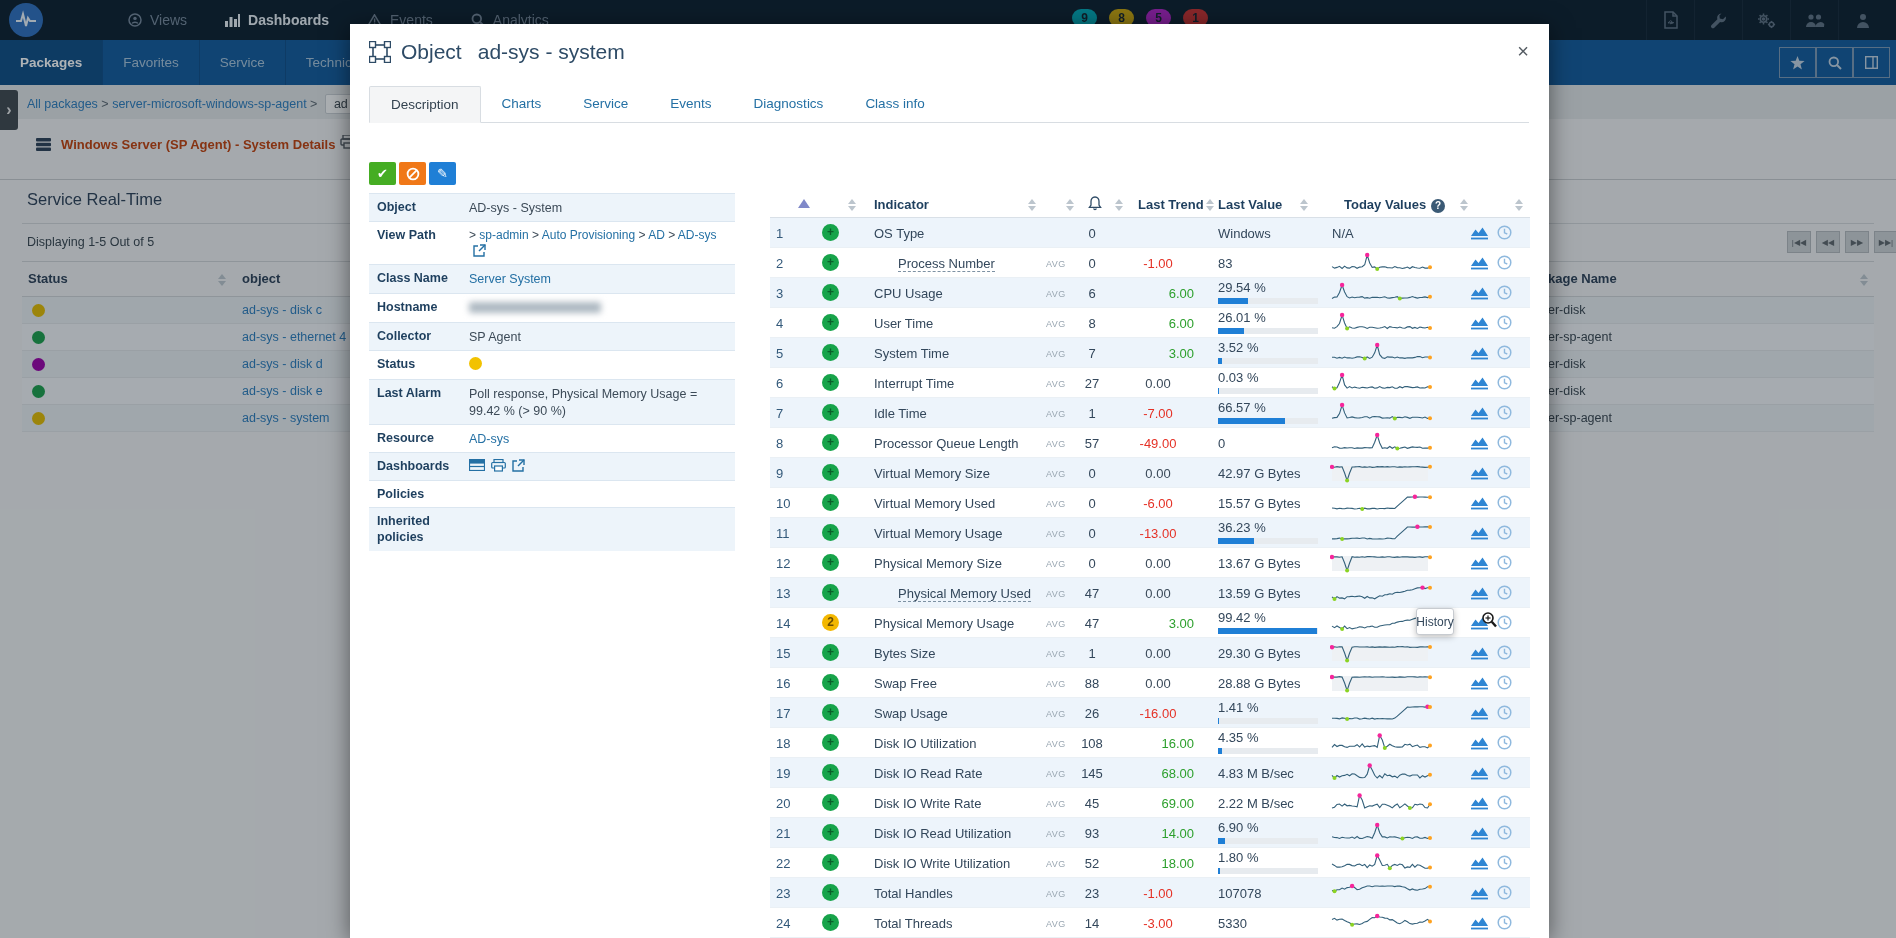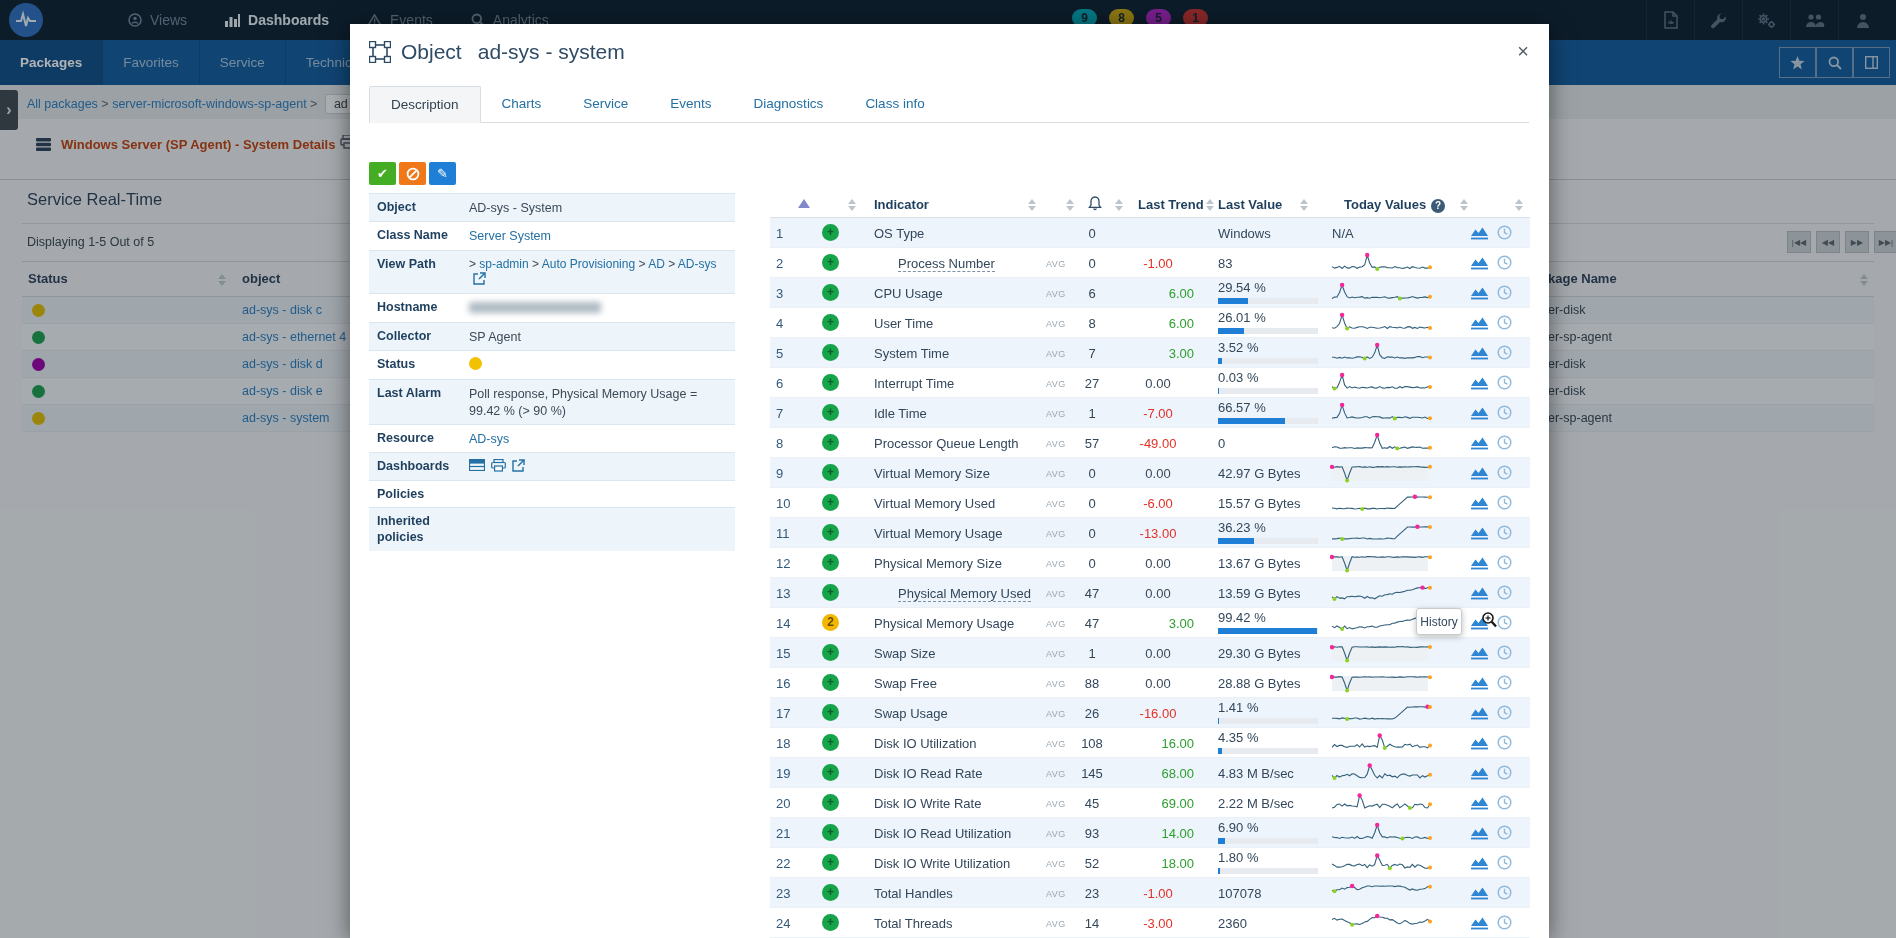--- a/index.html
+++ b/index.html
@@ -118,21 +118,21 @@
   .c-value { position:absolute; left:448px; top:0; width:118px; height:30px; font-size:13px; color:#33475b; }
   .c-vtext { position:absolute; left:0; top:8px; }
   .c-vtext.with-bar { top:2px; }
   .vbar { position:absolute; left:0; top:20px; width:100px; height:6px; background:#e7ebef; }
   .vbar i { display:block; height:6px; background:#1f7fd6; }
   .c-spark { position:absolute; left:560px; top:3px; width:108px; height:24px; }
   .c-na { position:absolute; left:562px; top:8px; font-size:13px; color:#33475b; }
   .c-icons { position:absolute; left:700px; top:7px; width:58px; display:flex; gap:8px; align-items:center; }
   .c-icons span { cursor:pointer; display:inline-flex; }
 
-  .tooltip { position:absolute; left:1066px; top:584px; width:46px; height:27px; background:#fff;
+  .tooltip { position:absolute; left:1066px; top:584px; width:38px; height:27px; background:#fff;
     border:1px solid #c7cbd0; border-radius:3px; box-shadow:0 2px 6px rgba(0,0,0,0.25);
     font-size:12px; color:#33475b; display:flex; align-items:center; justify-content:center; z-index:5; }
   .magcursor { position:absolute; left:1131px; top:587px; z-index:6; }
 
   svg { display:block; }
 </style>
 </head>
 <body>
 
 <div class="bg">
@@ -384,30 +384,30 @@
     </div>
     <div class="abtn edit">✎</div>
   </div>
 
   <div class="kv" id="kvRows">
       <div class="kv-row">
         <div class="kv-label">Object</div>
         <div class="kv-val">AD-sys - System</div>
       </div>
       <div class="kv-row">
-        <div class="kv-label">Class Name</div>
-        <div class="kv-val"><a>Server System</a></div>
-      </div>
-      <div class="kv-row">
         <div class="kv-label">View Path</div>
         <div class="kv-val" style="font-size: 12px;"><span> &gt; </span><a>sp-admin</a><span> &gt; </span><a>Auto Provisioning</a><span> &gt; </span><a>AD</a><span> &gt; </span><a>AD-sys</a><span style="color: rgb(36, 112, 164); display: inline-block; vertical-align: -2px; margin-left: 4px;"><svg width="13" height="13" viewBox="0 0 13 13">
               <path d="M5 2 L1 2 L1 12 L11 12 L11 8" fill="none" stroke="currentColor" stroke-width="1.4"></path>
               <path d="M7 1 L12 1 L12 6" fill="none" stroke="currentColor" stroke-width="1.4"></path>
               <line x1="12" y1="1" x2="6" y2="7" stroke="currentColor" stroke-width="1.4"></line>
             </svg></span></div>
+      </div>
+      <div class="kv-row">
+        <div class="kv-label">Class Name</div>
+        <div class="kv-val"><a>Server System</a></div>
       </div>
       <div class="kv-row">
         <div class="kv-label">Hostname</div>
         <div class="kv-val"><span class="redacted" style="width: 132px;"></span></div>
       </div>
       <div class="kv-row">
         <div class="kv-label">Collector</div>
         <div class="kv-val">SP Agent</div>
       </div>
       <div class="kv-row">
@@ -979,21 +979,21 @@
               <svg width="15" height="15" viewBox="0 0 15 15">
                 <circle cx="7.5" cy="7.5" r="6.3" fill="none" stroke="#8fb9de" stroke-width="1.5"></circle>
                 <polyline points="7.5,3.8 7.5,7.8 10.3,9" fill="none" stroke="#8fb9de" stroke-width="1.4"></polyline>
               </svg>
             </span>
           </span>
         </div>
         <div class="irow odd">
           <span class="c-num">15</span>
           <span class="c-badge green">+</span>
-          <a class="c-name">Swap Size</a>
+          <a class="c-name">Bytes Size</a>
           <span class="c-avg">AVG</span>
           <span class="c-count">1</span>
           <span class="c-trend zero">0.00</span>
           <span class="c-value">
             <span class="c-vtext">29.30 G Bytes</span>
           </span>
           <span class="c-spark">
             <svg width="104" height="24" viewBox="0 0 104 24">
               <rect x="2" y="5" width="96" height="15" fill="#eef1f4"></rect>
               <polyline points="2.0,6.2 4.5,5.7 7.0,6.2 9.5,5.8 12.1,5.9 14.6,12.0 17.1,19.5 19.6,12.0 22.1,6.3 24.6,5.8 27.1,5.7 29.6,6.0 32.2,6.0 34.7,6.0 37.2,5.9 39.7,6.2 42.2,5.9 44.7,6.4 47.2,6.1 49.7,5.9 52.3,6.1 54.8,5.9 57.3,6.1 59.8,6.3 62.3,6.0 64.8,6.2 67.3,5.6 69.8,5.8 72.4,5.6 74.9,6.0 77.4,5.8 79.9,6.4 82.4,6.3 84.9,6.3 87.4,6.4 89.9,5.9 92.5,5.9 95.0,6.0 97.5,5.9 100.0,5.9 " fill="none" stroke="#33607a" stroke-width="1.1"></polyline>
@@ -1295,21 +1295,21 @@
           </span>
         </div>
         <div class="irow">
           <span class="c-num">24</span>
           <span class="c-badge green">+</span>
           <a class="c-name">Total Threads</a>
           <span class="c-avg">AVG</span>
           <span class="c-count">14</span>
           <span class="c-trend neg">-3.00</span>
           <span class="c-value">
-            <span class="c-vtext">2360</span>
+            <span class="c-vtext">5330</span>
           </span>
           <span class="c-spark">
             <svg width="104" height="24" viewBox="0 0 104 24">
               <polyline points="2.0,8.4 4.5,7.3 7.0,9.1 9.5,8.3 12.1,8.1 14.6,9.5 17.1,10.8 19.6,11.8 22.1,13.7 24.6,13.0 27.1,12.9 29.6,13.5 32.2,12.5 34.7,10.9 37.2,10.4 39.7,8.4 42.2,6.5 44.7,6.8 47.2,5.0 49.7,6.0 52.3,6.3 54.8,7.1 57.3,7.2 59.8,8.9 62.3,8.6 64.8,10.2 67.3,11.9 69.8,12.7 72.4,11.4 74.9,9.4 77.4,10.8 79.9,12.6 82.4,13.1 84.9,12.5 87.4,12.2 89.9,11.0 92.5,11.3 95.0,9.9 97.5,8.4 100.0,10.5 " fill="none" stroke="#33607a" stroke-width="1.1"></polyline>
               <circle cx="22.1" cy="13.7" r="2" fill="#8bd323"></circle>
               <circle cx="47.2" cy="5.0" r="2.2" fill="#f6259b"></circle>
               <circle cx="100.0" cy="10.5" r="2" fill="#ffa21f"></circle>
             </svg>
           </span>
           <span class="c-icons">

